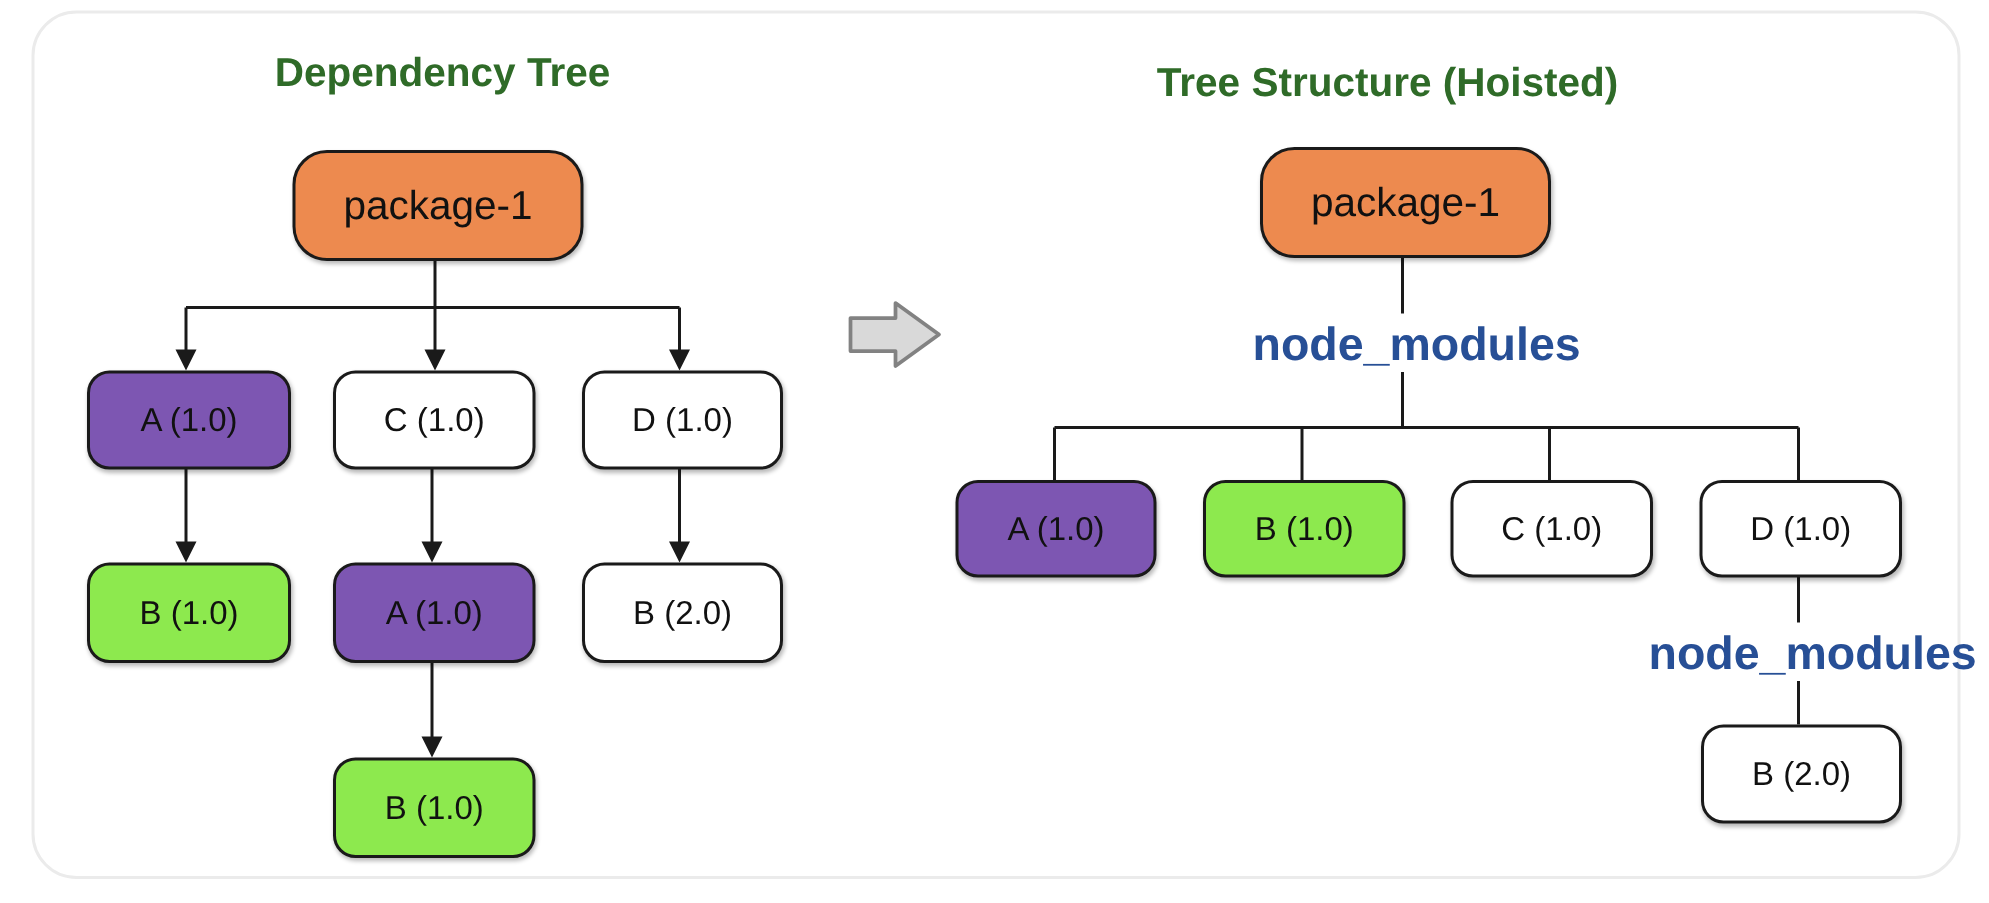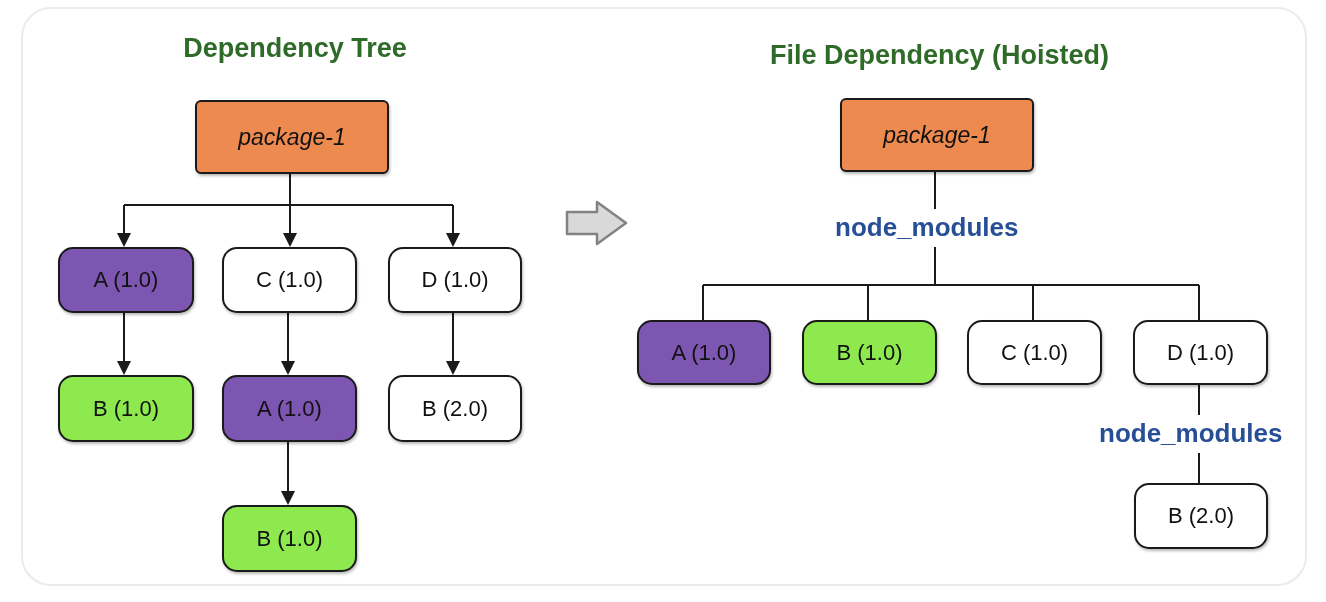--- a/index.html
+++ b/index.html
@@ -28,21 +28,21 @@
   .diagram-title {
     position: absolute;
     font-size: 27px;
     font-weight: 600;
     color: #2f6b28;
     text-align: center;
     white-space: nowrap;
   }
   .folder-label {
     position: absolute;
-    font-size: 26px;
+    font-size: 31px;
     font-weight: 600;
     color: #274f96;
     text-align: left;
     white-space: nowrap;
     background: #ffffff;
   }
   .node {
     position: absolute;
     display: flex;
     align-items: center;
@@ -50,23 +50,22 @@
     border: 2px solid #1a1a1a;
     border-radius: 15px;
     background: #ffffff;
     color: #111111;
     font-size: 22px;
     font-weight: 400;
     box-shadow: 1px 2px 3px rgba(0,0,0,0.28);
     white-space: nowrap;
   }
   .node.root {
-    border-radius: 6px;
-    font-size: 23px;
-    font-style: italic;
+    border-radius: 23px;
+    font-size: 27px;
   }
 </style>
 </head>
 <body>
 
 <div class="canvas">
 
   <div class="card"></div>
 
   <svg class="lines" viewBox="0 0 1326 602">
@@ -110,21 +109,21 @@
   <div class="node" style="left: 58px; top: 247px; width: 132px; height: 62px; background: rgb(125, 86, 178);">A (1.0)</div>
   <div class="node" style="left: 222px; top: 247px; width: 131px; height: 62px; background: rgb(255, 255, 255);">C (1.0)</div>
   <div class="node" style="left: 388px; top: 247px; width: 130px; height: 62px; background: rgb(255, 255, 255);">D (1.0)</div>
 
   <div class="node" style="left: 58px; top: 375px; width: 132px; height: 63px; background: rgb(141, 233, 78);">B (1.0)</div>
   <div class="node" style="left: 222px; top: 375px; width: 131px; height: 63px; background: rgb(125, 86, 178);">A (1.0)</div>
   <div class="node" style="left: 388px; top: 375px; width: 130px; height: 63px; background: rgb(255, 255, 255);">B (2.0)</div>
 
   <div class="node" style="left: 222px; top: 505px; width: 131px; height: 63px; background: rgb(141, 233, 78);">B (1.0)</div>
 
-  <div class="diagram-title" style="left:770px; top:40px; width:310px;">File Dependency (Hoisted)</div>
+  <div class="diagram-title" style="left:770px; top:40px; width:310px;">Tree Structure (Hoisted)</div>
 
   <div class="node root" style="left: 840px; top: 98px; width: 190px; height: 70px; background: rgb(237, 138, 79);">package-1</div>
 
   <div class="folder-label" style="left:835px; top:212px; width:200px;">node_modules</div>
 
   <div class="node" style="left: 637px; top: 320px; width: 130px; height: 61px; background: rgb(125, 86, 178);">A (1.0)</div>
   <div class="node" style="left: 802px; top: 320px; width: 131px; height: 61px; background: rgb(141, 233, 78);">B (1.0)</div>
   <div class="node" style="left: 967px; top: 320px; width: 131px; height: 61px; background: rgb(255, 255, 255);">C (1.0)</div>
   <div class="node" style="left: 1133px; top: 320px; width: 131px; height: 61px; background: rgb(255, 255, 255);">D (1.0)</div>
 

